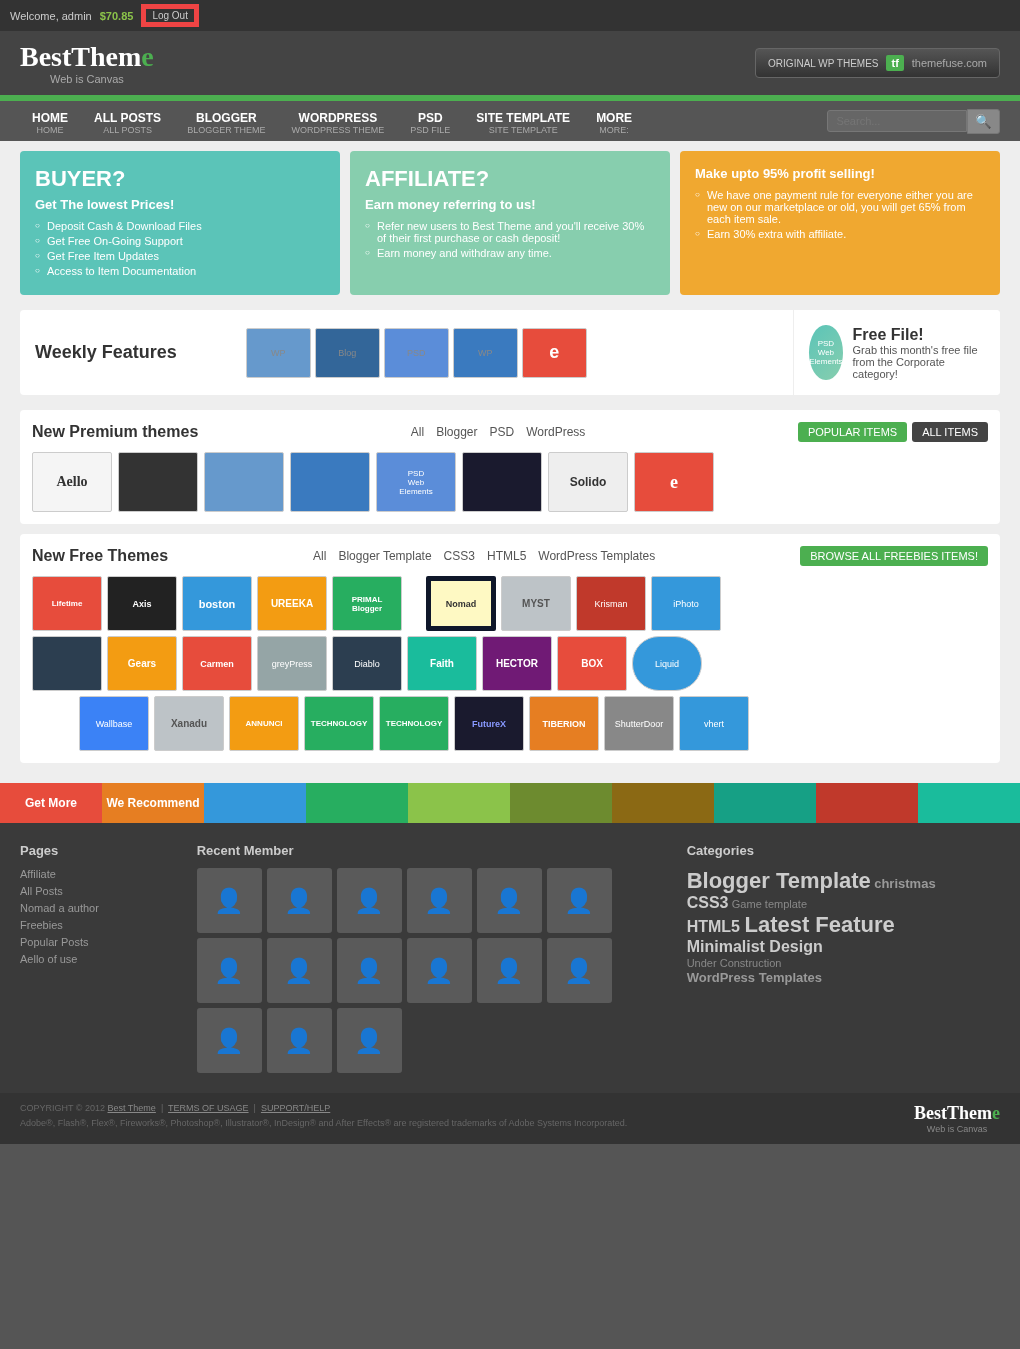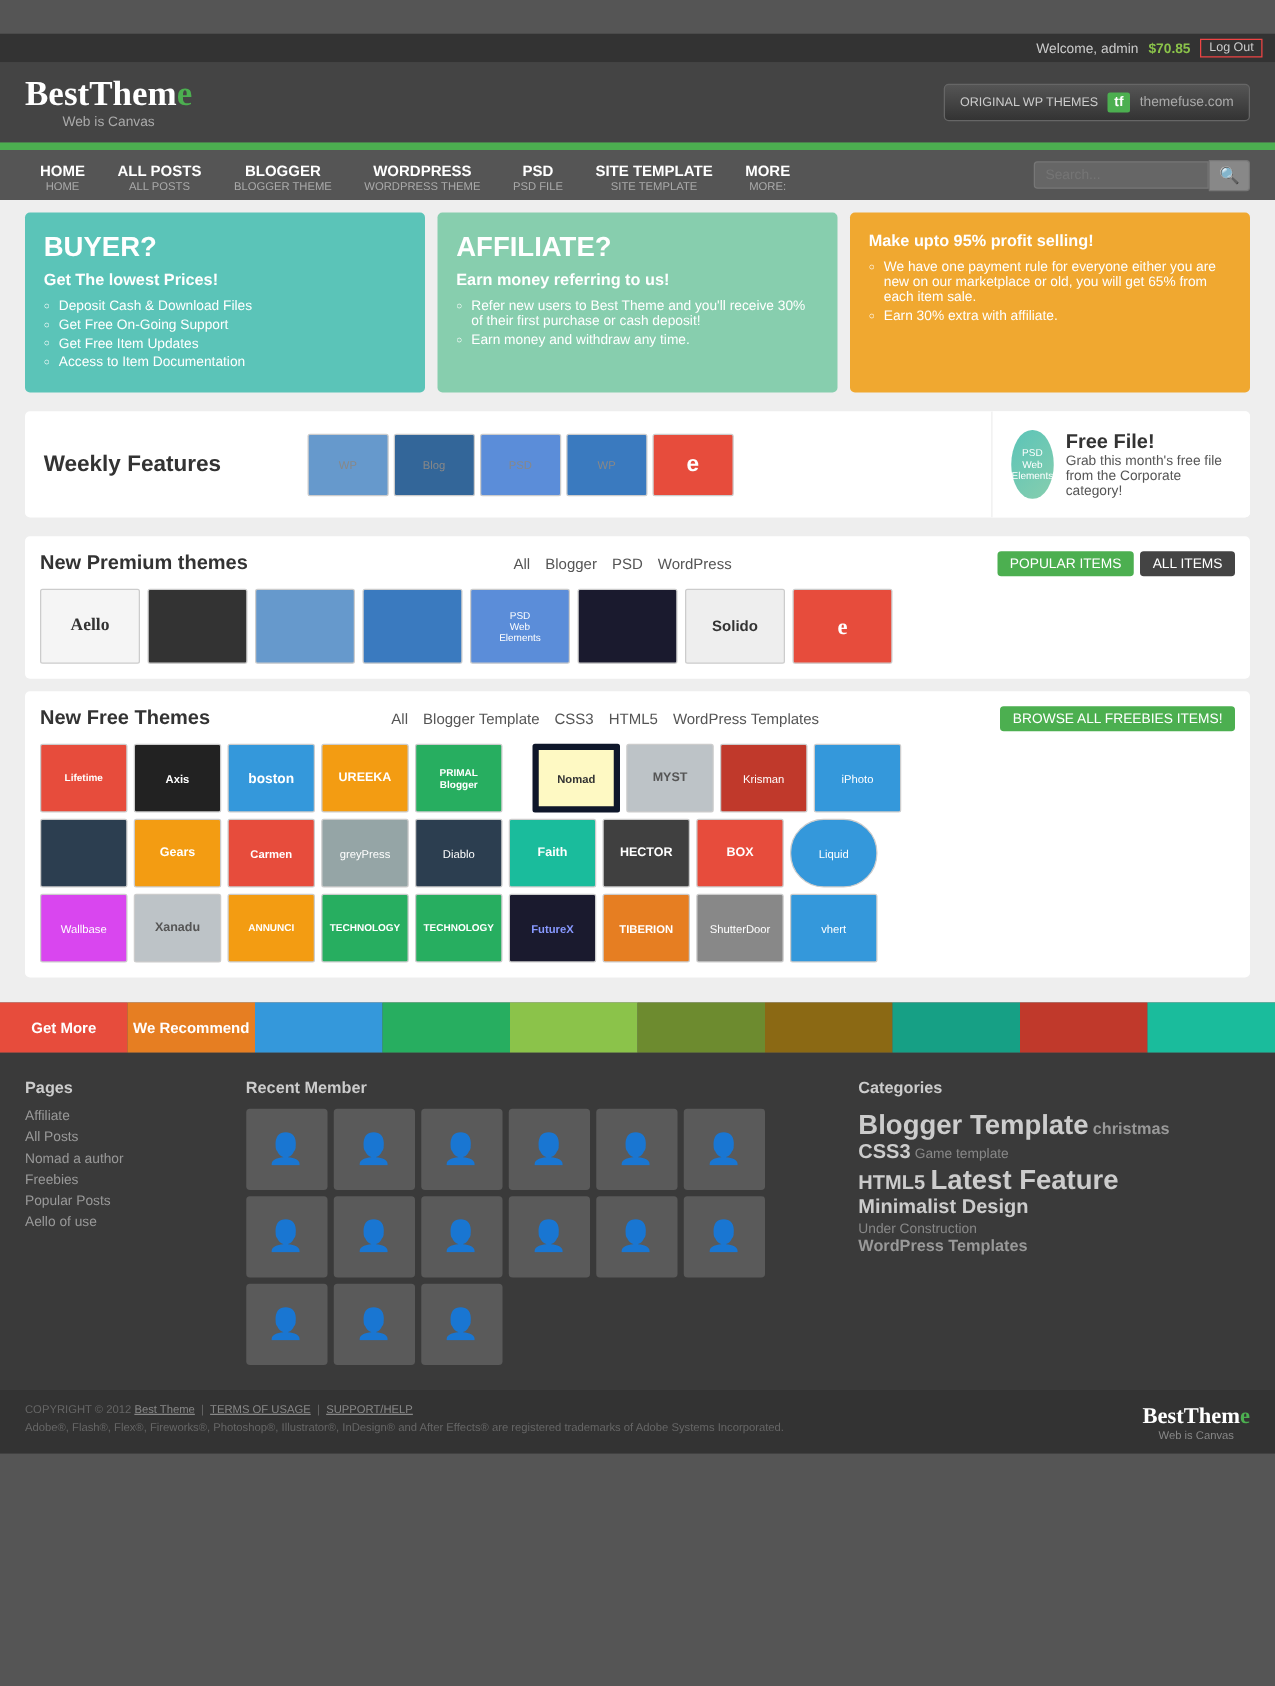--- a/index.html
+++ b/index.html
@@ -1,21 +1,21 @@
 <!DOCTYPE html>
 <html><head>
   <meta charset="utf-8">
   <style>
     * { margin: 0; padding: 0; box-sizing: border-box; }
     body { width: 1020px; font-family: Arial, sans-serif; background: #555; font-size: 12px; }
 
     
-    .top-bar { background: #333; color: #ccc; font-size: 11px; padding: 4px 10px; display: flex; justify-content: flex-end; align-items: center; gap: 8px; margin-top: 27px; }
+    .top-bar { background: #333; color: #ccc; font-size: 11px; padding: 4px 10px; display: flex; justify-content: flex-start; align-items: center; gap: 8px; }
     .top-bar .balance { color: #8bc34a; font-weight: bold; }
-    .top-bar .logout { color: #ccc; text-decoration: none; border: 1px solid #ef4444; padding: 1px 6px; font-size: 10px; }
+    .top-bar .logout { color: #ccc; text-decoration: none; border: 5px solid #ef4444; padding: 1px 6px; font-size: 10px; }
 
     
     .header { background: #444; padding: 10px 20px; display: flex; justify-content: space-between; align-items: center; }
     .logo { color: #fff; font-size: 28px; font-weight: bold; font-family: Georgia, serif; }
     .logo span { color: #4caf50; }
     .logo-sub { color: #aaa; font-size: 11px; text-align: center; }
     .header-right { display: flex; align-items: center; }
     .original-wp { background: linear-gradient(#555, #333); border: 1px solid #666; border-radius: 4px; padding: 6px 12px; display: flex; align-items: center; gap: 8px; color: #ccc; font-size: 10px; }
     .tf-logo { background: #4caf50; color: #fff; font-weight: bold; padding: 2px 5px; border-radius: 2px; font-size: 11px; }
     .tf-domain { color: #aaa; font-size: 11px; }
@@ -120,24 +120,24 @@
     .t-primal { background: #27ae60; }
     .t-nomad { background: #fef9c3; border: 5px solid #0f172a; margin-left: 19px; }
     .t-myst { background: #bdc3c7; }
     .t-krisman { background: #c0392b; }
     .t-iphoto { background: #3498db; }
     .t-gears { background: #f39c12; }
     .t-carmen { background: #e74c3c; }
     .t-greypress { background: #95a5a6; }
     .t-diablo { background: #2c3e50; }
     .t-faith { background: #1abc9c; }
-    .t-hector { background: #404040; }
+    .t-hector { background: #701a75; }
     .t-boxed { background: #e74c3c; }
     .t-liquid { background: #3498db; border-radius: 27px; }
-    .t-wallbase { background: #d946ef; }
+    .t-wallbase { background: #3b82f6; margin-left: 47px; }
     .t-xanadu { background: #bdc3c7; }
     .t-announce { background: #f39c12; }
     .t-tech { background: #27ae60; }
     .t-tech2 { background: #27ae60; }
     .t-futurex { background: #1a1a2e; }
     .t-tiberion { background: #e67e22; }
     .t-shutter { background: #888; }
     .t-vhert { background: #3498db; }
 
     .recent-member-section { flex: 3; }

